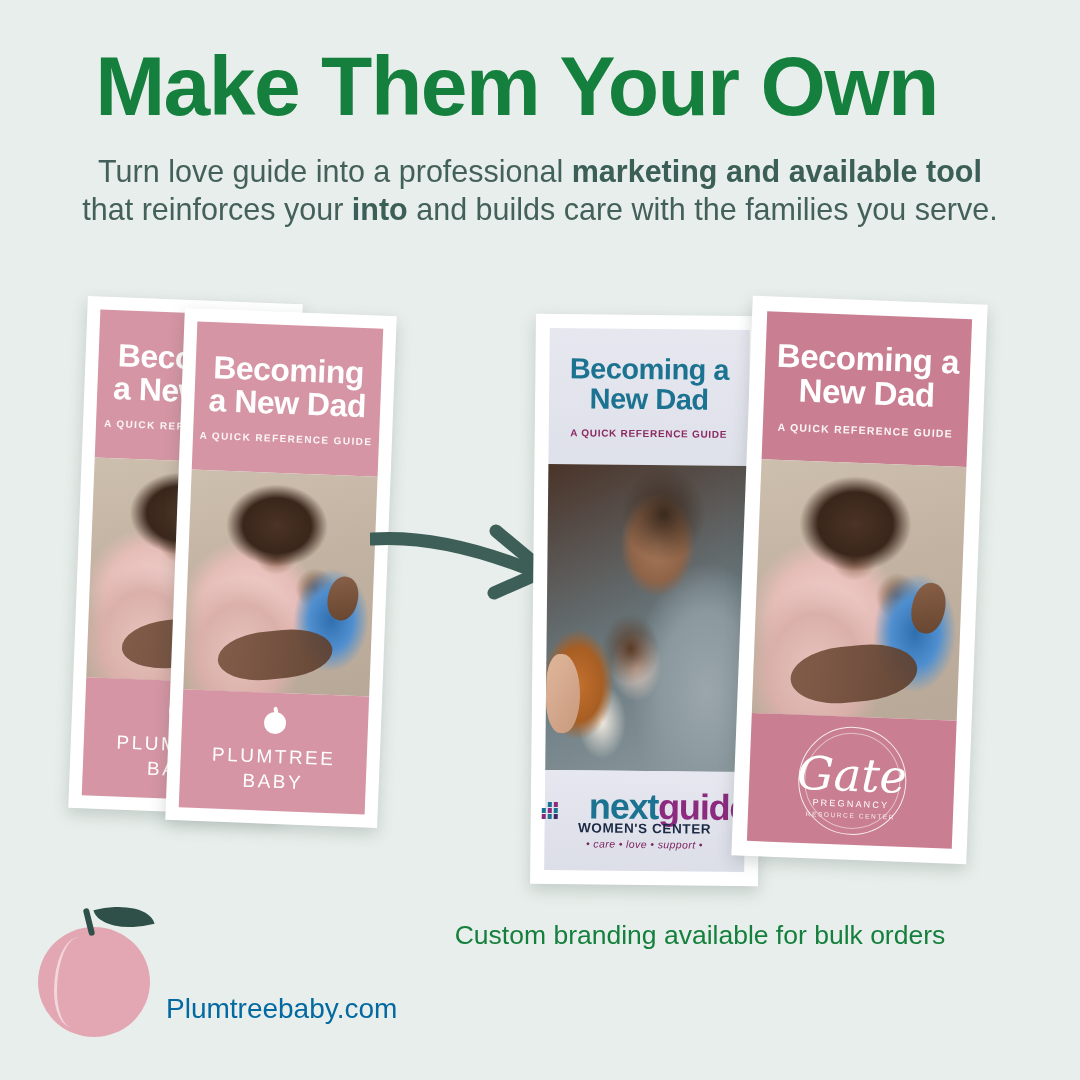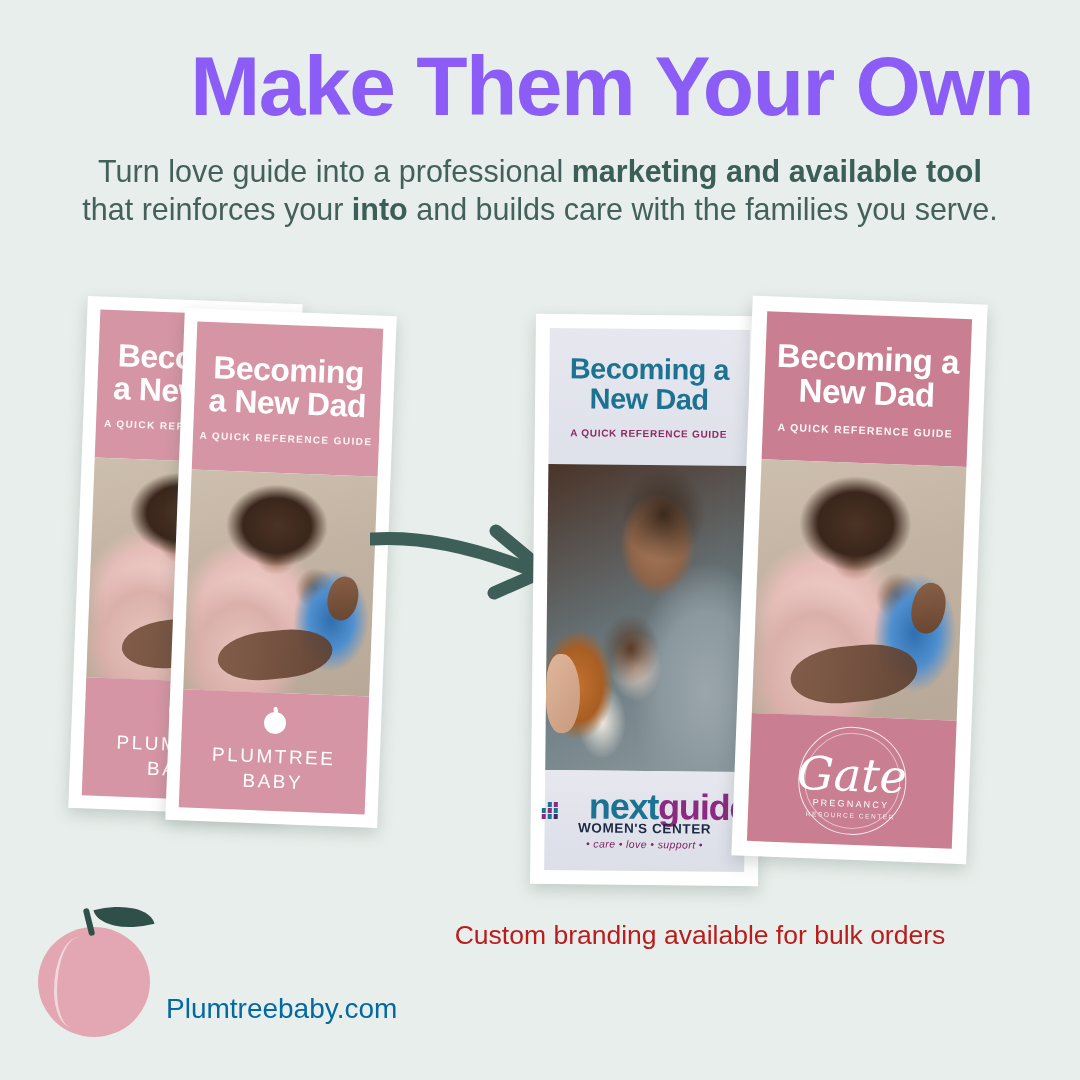--- a/index.html
+++ b/index.html
@@ -6,23 +6,23 @@
   body{
     width:1080px;height:1080px;overflow:hidden;
     background:#e8eeeb;
     font-family:"Liberation Sans", sans-serif;
     -webkit-font-smoothing:antialiased;
   }
   .canvas{position:relative;width:1080px;height:1080px;}
 
   
   .headline{
-    position:absolute;left:0;top:44px;width:1033px;text-align:right;
+    position:absolute;left:0;top:44px;width:1033px;text-align:center;
     font-size:84px;line-height:1.0;font-weight:700;letter-spacing:-1.5px;
-    color:#8b5cf6;
+    color:#15803d;
   }
   .subhead{
     position:absolute;left:70px;top:152px;width:940px;text-align:center;
     font-size:30.5px;line-height:1.26;color:#44605a;font-weight:400;
   }
   .subhead b{font-weight:700;color:#3b5e56;}
 
   
   .broch{
     position:absolute;background:#ffffff;
@@ -115,21 +115,21 @@
   .gate-word{font-family:"DejaVu Serif", serif;font-style:italic;color:#fff;
              font-weight:400;line-height:1;}
   .gate-sub{position:absolute;left:0;right:0;text-align:center;color:#fff;}
 
   
   .arrow{position:absolute;left:370px;top:495px;width:210px;height:120px;}
 
   
   .bulk{
     position:absolute;left:400px;top:920px;width:600px;text-align:center;
-    font-size:26.5px;color:#b91c1c;font-weight:400;
+    font-size:26.5px;color:#15803d;font-weight:400;
   }
   .brandlogo{position:absolute;left:38px;top:905px;width:360px;height:140px;}
   .peach{
     position:absolute;left:0;top:22px;width:112px;height:110px;
     background:#e3a7b4;border-radius:50% 50% 50% 50%;
   }
   .peach-crease{
     position:absolute;left:16px;top:10px;width:40px;height:90px;
     border-left:3px solid rgba(255,255,255,.55);
     border-radius:60% 0 0 40%;

